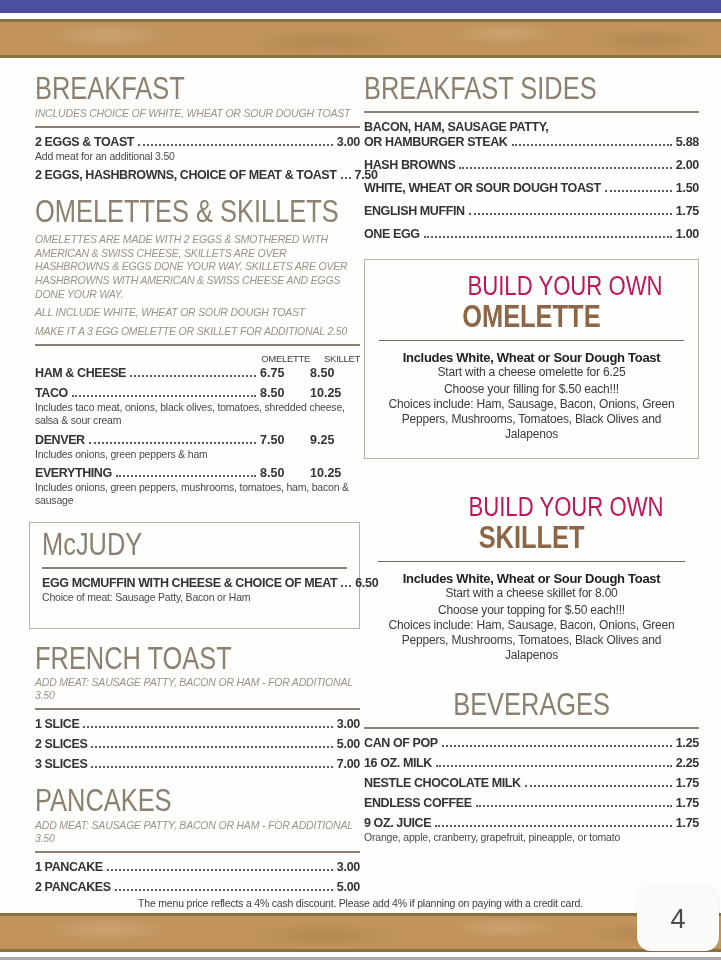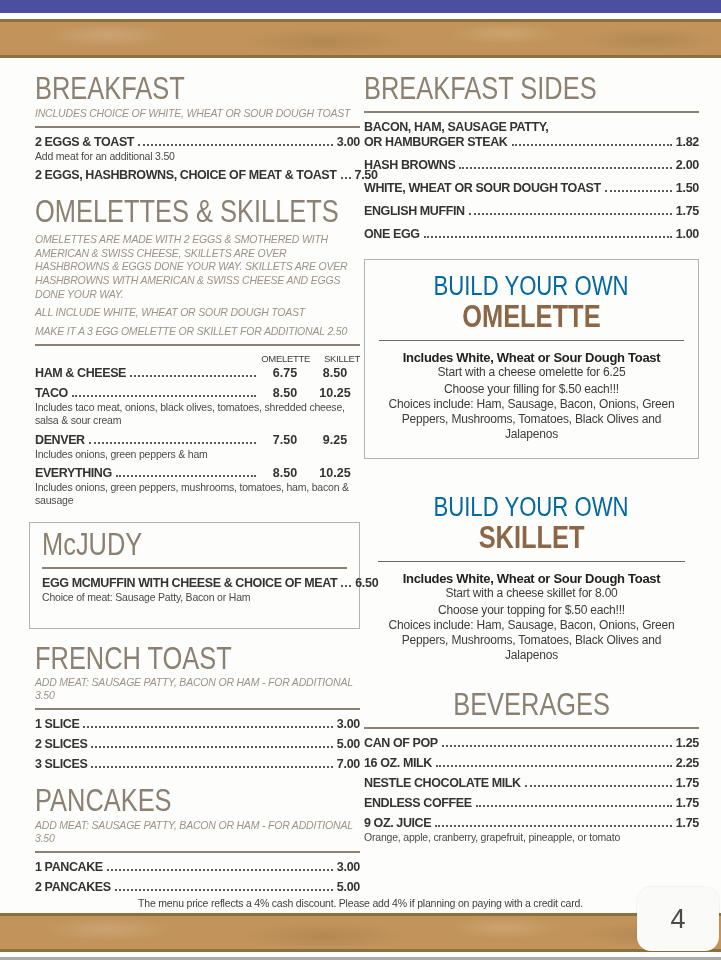--- a/index.html
+++ b/index.html
@@ -38,31 +38,31 @@
 
   .sec { margin-bottom: 14px; }
   .sec-title { font-size: 31px; font-weight: 400; color: #8b8072; line-height: 1.02; }
   .sec-sub { font-size: 10.5px; font-style: italic; color: #9c9288; letter-spacing: -.2px; margin-top: 2px; line-height: 1.25; }
   .rule { border: none; border-top: 2.5px solid #8b8072; margin: 6px 0 7px; }
 
   .row { display: flex; align-items: flex-end; margin-top: 6px; }
   .iname { font-size: 12.5px; font-weight: 700; letter-spacing: -.4px; white-space: nowrap; color: #333; }
   .dots { flex: 1; border-bottom: 2px dotted #5a5a5a; margin: 0 4px 3px; min-width: 10px; }
   .price { font-size: 12.5px; font-weight: 700; letter-spacing: -.3px; color: #333; }
-  .pcol { width: 50px; flex: none; text-align: center; font-size: 12.5px; font-weight: 700; color: #333; }
+  .pcol { width: 50px; flex: none; text-align: left; font-size: 12.5px; font-weight: 700; color: #333; }
   .note { font-size: 10.5px; color: #4a4a4a; letter-spacing: -.2px; line-height: 1.2; margin-top: 1px; }
   .desc { font-size: 10.5px; font-style: italic; color: #9c9288; letter-spacing: -.2px; line-height: 1.3; margin-top: 5px; }
   .colhead-row { display: flex; justify-content: flex-end; margin-top: 2px; }
   .colhead { width: 50px; flex: none; text-align: right; font-size: 9.5px; font-weight: 400; color: #3e3e3e; letter-spacing: -.3px; }
 
   .boxed { border: 1px solid #b7b2a9; padding: 8px 12px 10px; }
   .mcjudy-box { margin: 16px 0 14px -6px; padding: 6px 12px 24px; }
 
   .byo { text-align: center; padding: 12px 14px 16px; }
-  .byo-top { font-size: 27px; font-weight: 400; color: #0369a1; line-height: 1.05; }
+  .byo-top { font-size: 27px; font-weight: 400; color: #be185d; line-height: 1.05; text-align: right; }
   .byo-main { font-size: 31px; font-weight: 700; color: #8b6647; line-height: 1.0; margin-top: 1px; }
   .byo .rule { margin: 8px 0 9px; border-top-width: 1.5px; border-top-color: #6f685e; }
   .byo-includes { font-size: 13px; font-weight: 700; letter-spacing: -.3px; color: #222; }
   .byo-line { font-size: 12px; color: #3c3c3c; letter-spacing: -.2px; line-height: 1.25; }
   .byo-choose { margin-top: 2px; }
   .skillet-block { margin: 22px 0 10px; }
 
   .bev-title-wrap { text-align: center; }
 
   
@@ -194,21 +194,21 @@
   <div class="col-right">
 
     <div class="sec">
       <div class="sec-title"><span class="condensed">BREAKFAST SIDES</span></div>
       <hr class="rule">
       <div>
         <div class="iname" style="margin-top:4px">BACON, HAM, SAUSAGE PATTY,</div>
         <div class="row" style="margin-top:1px">
           <span class="iname">OR HAMBURGER STEAK</span>
           <span class="dots"></span>
-          <span class="price">1.82</span>
+          <span class="price">5.88</span>
         </div>
       </div>
       <div class="row" style="margin-top:9px">
         <span class="iname">HASH BROWNS</span>
         <span class="dots"></span>
         <span class="price">2.00</span>
       </div>
       <div class="row" style="margin-top:9px">
         <span class="iname">WHITE, WHEAT OR SOUR DOUGH TOAST</span>
         <span class="dots"></span>

